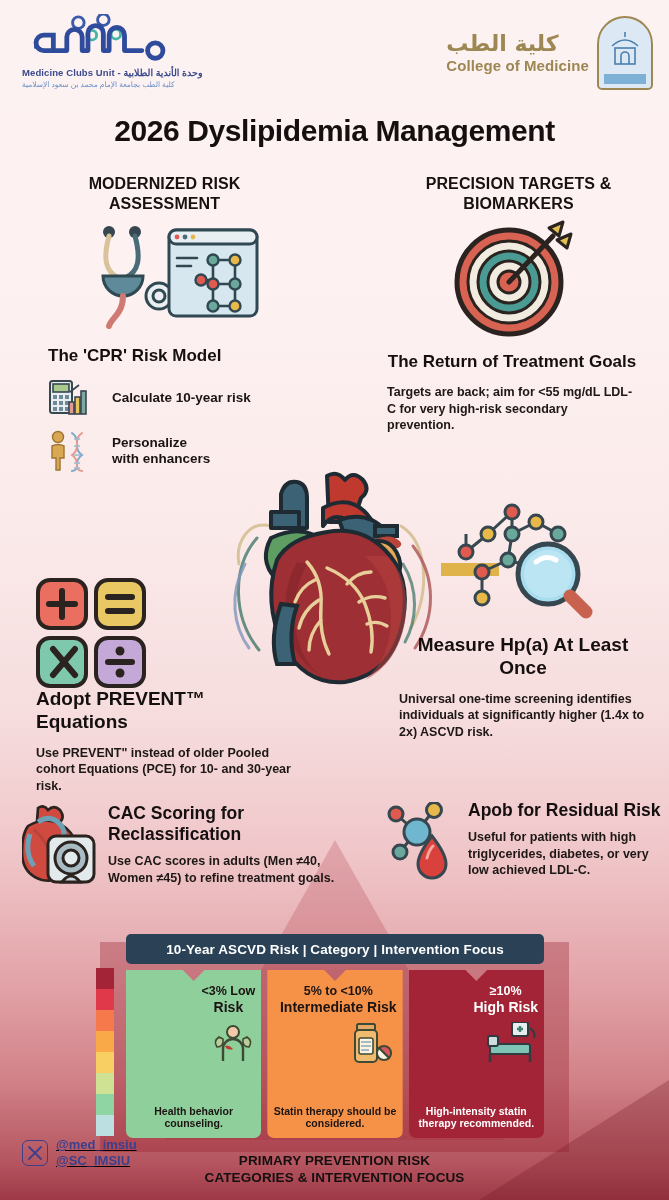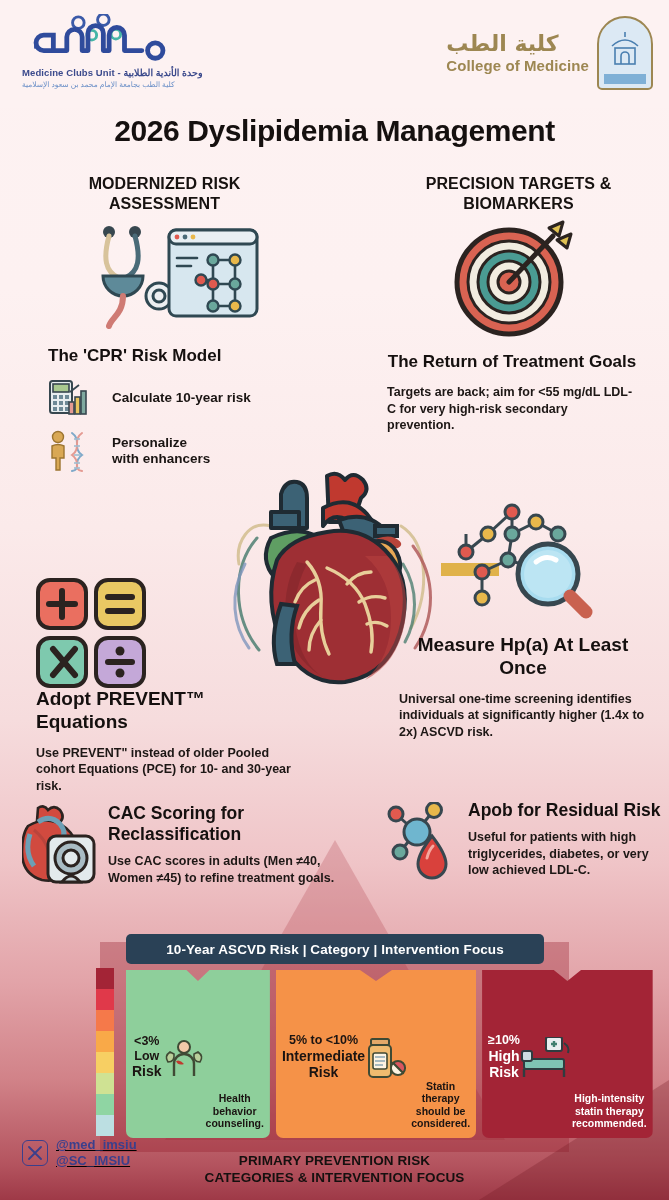--- a/index.html
+++ b/index.html
@@ -114,21 +114,21 @@
     color: #ffffff; font-size: 13.5px; font-weight: 800; letter-spacing: .1px; text-align: right;
   }
   
   .cards {
     position: absolute; left: 126px; top: 970px; width: 418px; height: 168px;
     display: flex; gap: 6px;
   }
   .card {
     flex: 1; border-radius: 0 0 7px 7px; position: relative;
     padding: 14px 6px 8px; text-align: center;
-    display: flex; align-items: center;
+    display: flex; flex-direction: column; align-items: flex-end;
     clip-path: polygon(0 0, 42% 0, 50% 11px, 58% 0, 100% 0, 100% 100%, 0 100%);
   }
   .card .cat { font-size: 12.5px; font-weight: 800; color: #1b1412; line-height: 1.18; }
   .card .cat .big { font-size: 14px; }
   .card .ico { margin: 7px 0 5px; height: 40px; display:flex; align-items:center; }
   .card .act { font-size: 10.5px; font-weight: 700; color: #1b1412; line-height: 1.2; margin-top:auto; }
   .card.high .cat, .card.high .act { color: #ffffff; }
   .card.small .cat { font-size: 12px; }
 
   

